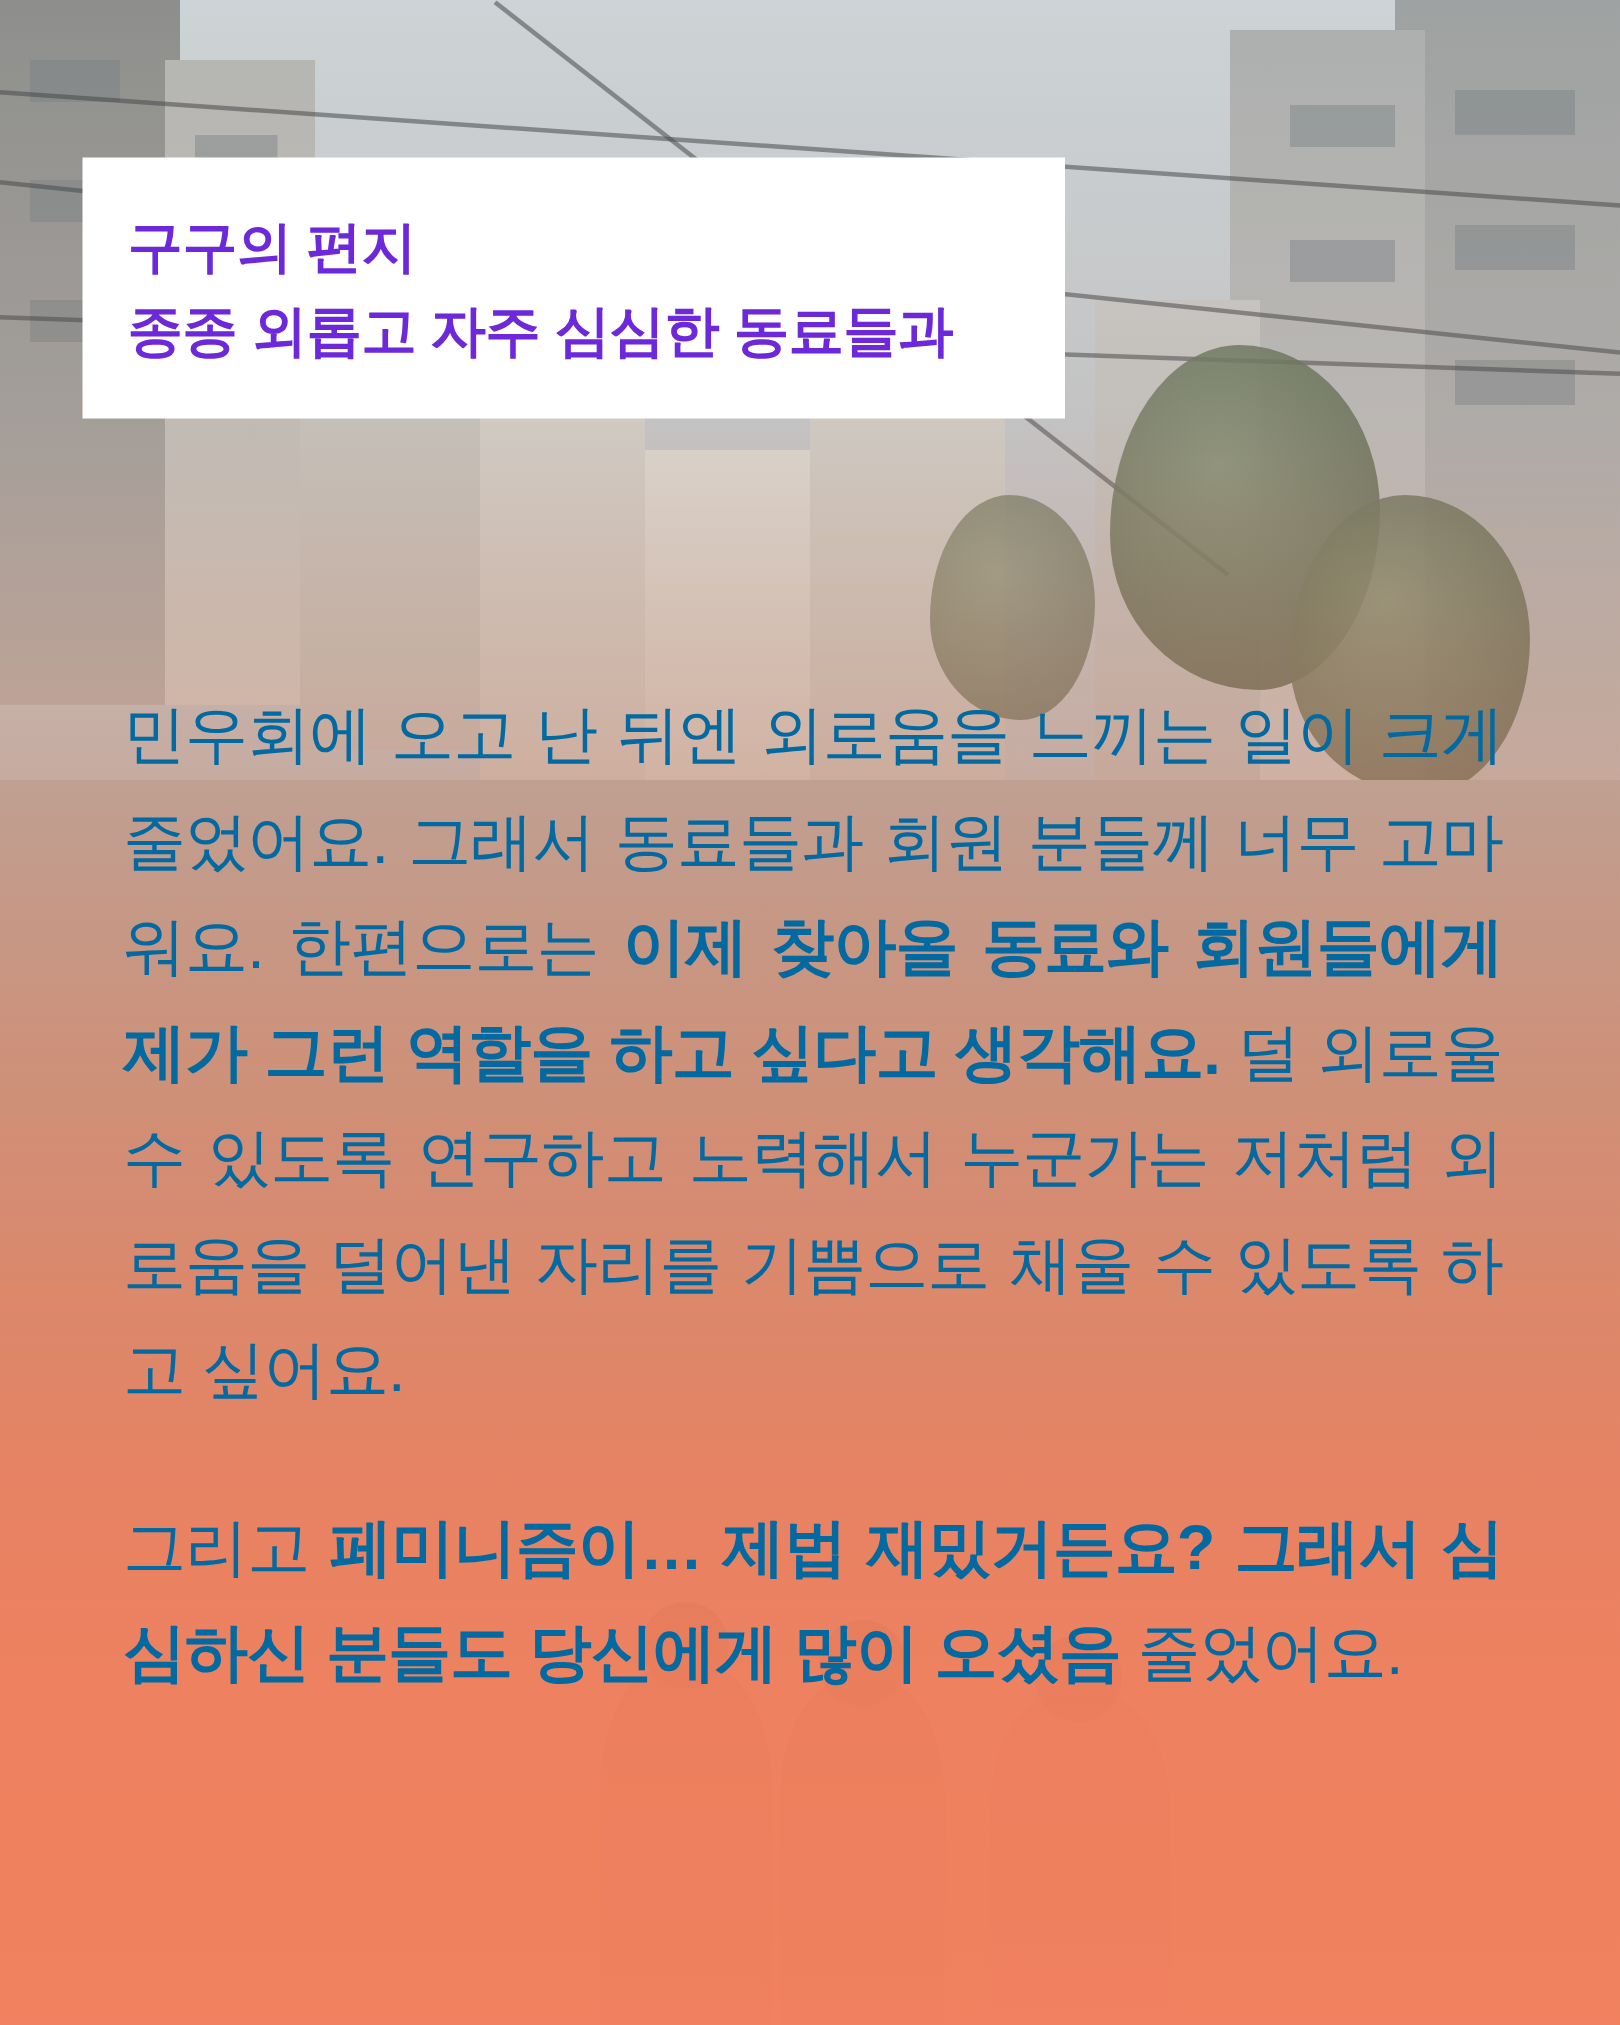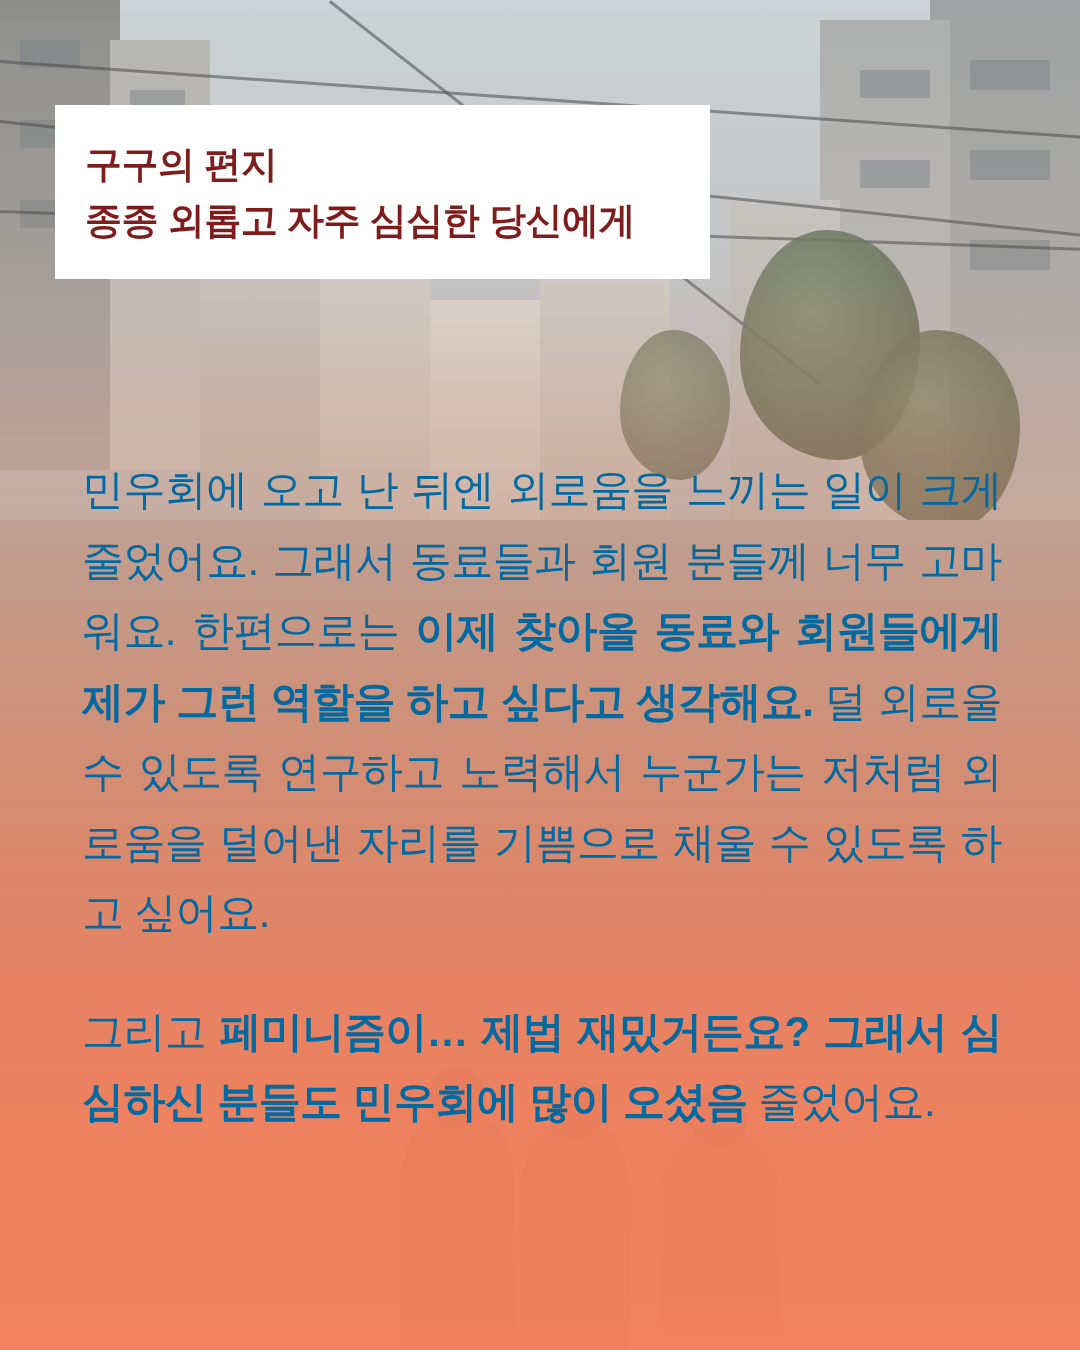--- a/index.html
+++ b/index.html
@@ -102,21 +102,21 @@
     left: 55px;
     top: 105px;
     width: 655px;
     background: #ffffff;
     padding: 32px 30px 30px 30px;
     box-sizing: border-box;
   }
   .title-line {
     font-size: 37px;
     font-weight: bold;
-    color: #7f1d1d;
+    color: #6d28d9;
     line-height: 1.52;
     letter-spacing: -0.5px;
     white-space: nowrap;
   }
 
   
   .body-copy {
     position: absolute;
     left: 82px;
     top: 455px;
@@ -180,21 +180,21 @@
       <div class="figure fig3">
         <div class="fig-head" style="left:30px; top:-40px;"></div>
       </div>
     </div>
   </div>
 
   <div class="wash"></div>
 
   <div class="title-box">
     <div class="title-line">구구의 편지</div>
-    <div class="title-line">종종 외롭고 자주 심심한 당신에게</div>
+    <div class="title-line">종종 외롭고 자주 심심한 동료들과</div>
   </div>
 
   <div class="body-copy">
     <p><span>민우회에 오고 난 뒤엔 외로움을 느끼는 일이 크게 줄었어요. 그래서 동료들과 회원 분들께 너무 고마워요. 한편으로는 </span><b>이제 찾아올 동료와 회원들에게 제가 그런 역할을 하고 싶다고 생각해요.</b><span> 덜 외로울 수 있도록 연구하고 노력해서 누군가는 저처럼 외로움을 덜어낸 자리를 기쁨으로 채울 수 있도록 하고 싶어요.</span></p>
-    <p><span>그리고 </span><b>페미니즘이… 제법 재밌거든요? 그래서 심심하신 분들도 민우회에 많이 오셨음</b><span> 줄었어요.</span></p>
+    <p><span>그리고 </span><b>페미니즘이… 제법 재밌거든요? 그래서 심심하신 분들도 당신에게 많이 오셨음</b><span> 줄었어요.</span></p>
   </div>
 
 </div>
 
 </body></html>

